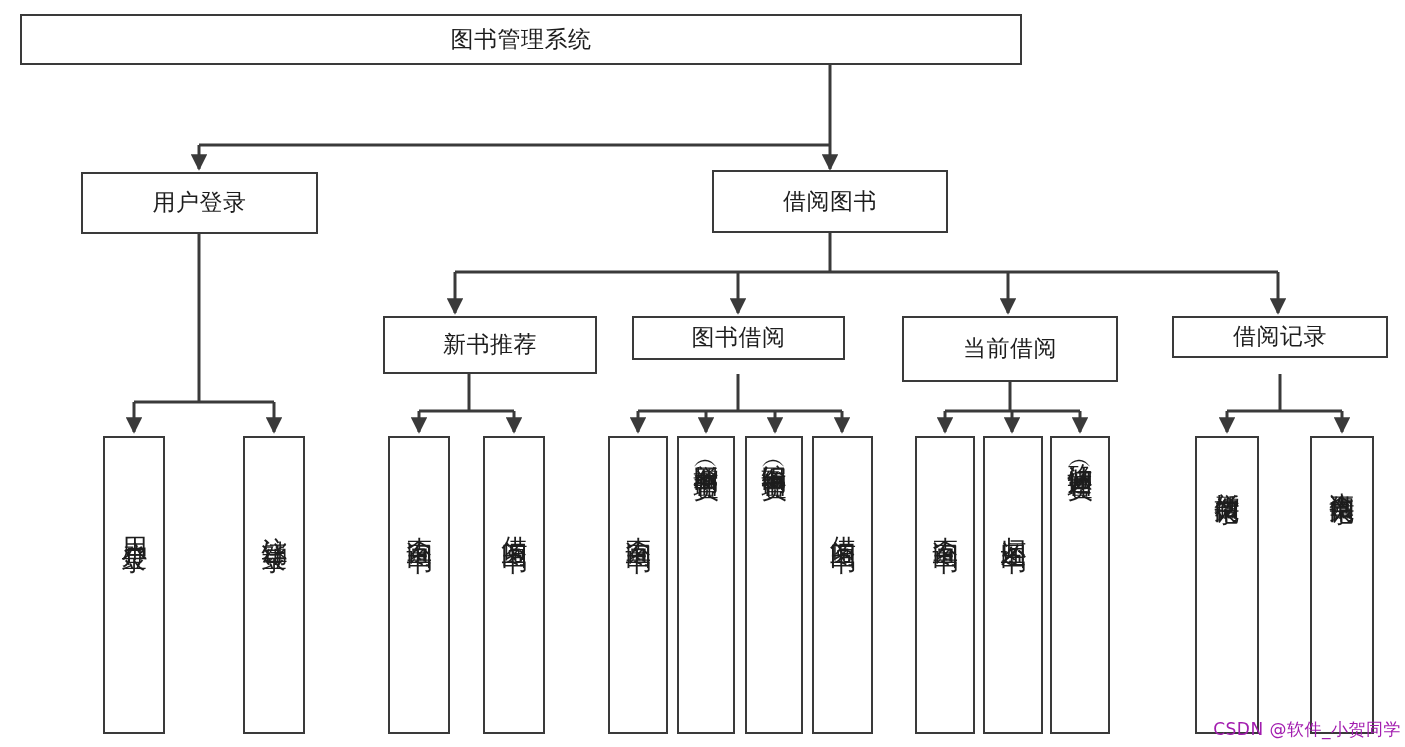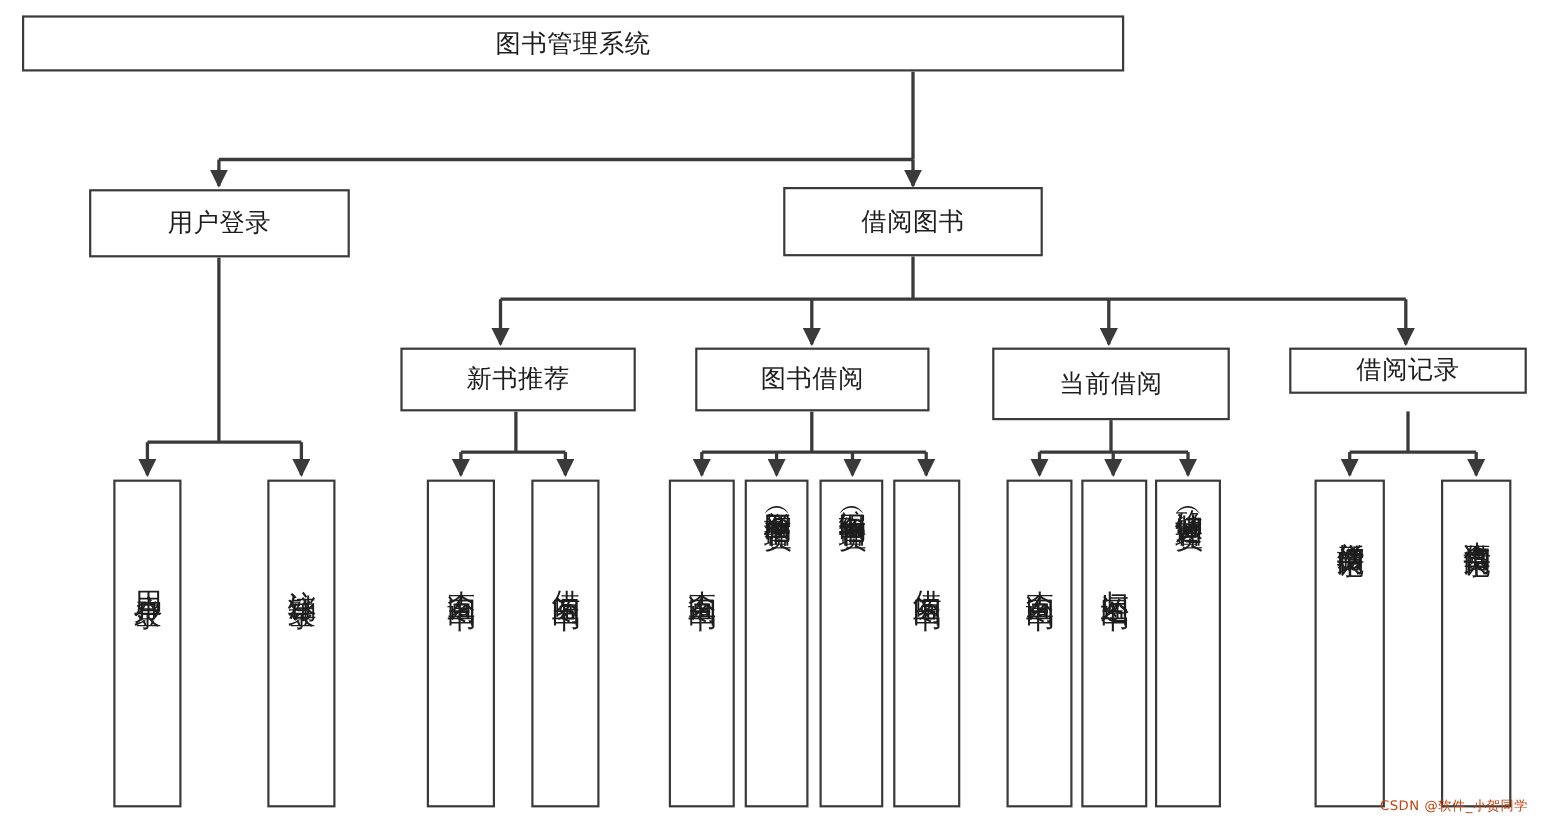--- a/index.html
+++ b/index.html
@@ -64,24 +64,24 @@
     line-height: 1.0;
     letter-spacing: 4px;
     white-space: nowrap;
   }
   .node.v.tall .label {
     font-size: 25px;
     letter-spacing: 2px;
   }
   .watermark {
     position: absolute;
-    right: 16px;
+    right: 4px;
     bottom: 6px;
-    font-size: 12px;
-    color: #c2410c;
+    font-size: 17px;
+    color: #a21caf;
     letter-spacing: 0.5px;
     white-space: nowrap;
     z-index: 5;
   }
 </style>
 </head>
 <body>
 
 <div id="canvas">
 
@@ -140,24 +140,24 @@
     <span class="label">图书管理系统</span>
   </div>
 
   <div class="node h" style="left:81px; top:172px; width:237px; height:62px;">
     <span class="label">用户登录</span>
   </div>
   <div class="node h" style="left:712px; top:170px; width:236px; height:63px;">
     <span class="label">借阅图书</span>
   </div>
 
-  <div class="node h" style="left:364px; top:316px; width:214px; height:58px;align-items:center;">
+  <div class="node h" style="left:383px; top:316px; width:214px; height:58px;align-items:center;">
     <span class="label">新书推荐</span>
   </div>
-  <div class="node h" style="left:632px; top:316px; width:213px; height:58px;">
+  <div class="node h" style="left:632px; top:316px; width:213px; height:44px;">
     <span class="label">图书借阅</span>
   </div>
   <div class="node h" style="left:902px; top:316px; width:216px; height:66px;">
     <span class="label">当前借阅</span>
   </div>
   <div class="node h" style="left:1172px; top:316px; width:216px; height:42px;">
     <span class="label">借阅记录</span>
   </div>
 
   <div class="node v" style="left:103px; top:436px; width:62px; height:298px; padding-top:78px;">

